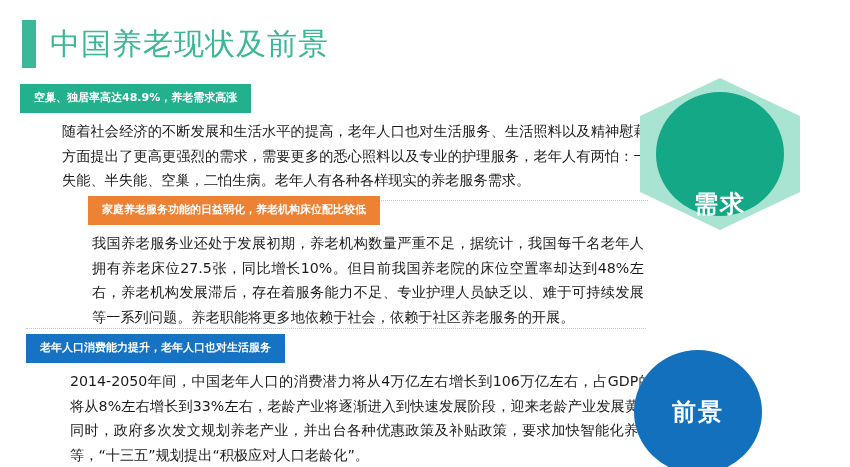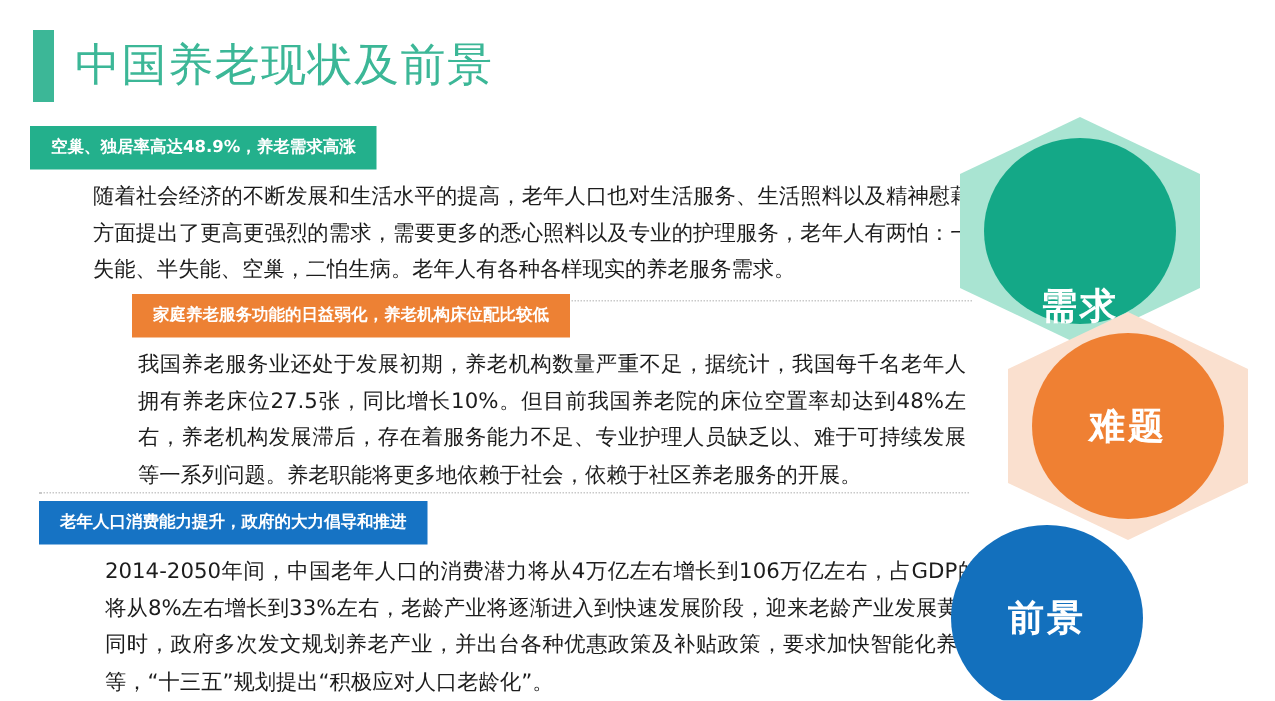--- a/index.html
+++ b/index.html
@@ -161,37 +161,31 @@
     <div class="sec-bar">空巢、独居率高达48.9%，养老需求高涨</div>
     <div class="sec-body">随着社会经济的不断发展和生活水平的提高，老年人口也对生活服务、生活照料以及精神慰藉等方面提出了更高更强烈的需求，需要更多的悉心照料以及专业的护理服务，老年人有两怕：一怕失能、半失能、空巢，二怕生病。老年人有各种各样现实的养老服务需求。</div>
   </div>
 
   <div class="section" id="sec2">
     <div class="sec-bar">家庭养老服务功能的日益弱化，养老机构床位配比较低</div>
     <div class="sec-body">我国养老服务业还处于发展初期，养老机构数量严重不足，据统计，我国每千名老年人拥有养老床位27.5张，同比增长10%。但目前我国养老院的床位空置率却达到48%左右，养老机构发展滞后，存在着服务能力不足、专业护理人员缺乏以、难于可持续发展等一系列问题。养老职能将更多地依赖于社会，依赖于社区养老服务的开展。</div>
   </div>
 
   <div class="section" id="sec3">
-    <div class="sec-bar">老年人口消费能力提升，政府的大力倡导和推进</div>
+    <div class="sec-bar">老年人口消费能力提升，老年人口也对生活服务</div>
     <div class="sec-body">2014-2050年间，中国老年人口的消费潜力将从4万亿左右增长到106万亿左右，占GDP的比例将从8%左右增长到33%左右，老龄产业将逐渐进入到快速发展阶段，迎来老龄产业发展黄金期。同时，政府多次发文规划养老产业，并出台各种优惠政策及补贴政策，要求加快智能化养老发展等，“十三五”规划提出“积极应对人口老龄化”。</div>
   </div>
 
   <div class="badge" id="badge1">
     <div class="hex"></div>
     <div class="disc">
       <span>需求</span>
     </div>
   </div>
 
-  <div class="badge" id="badge2">
-    <div class="hex"></div>
-    <div class="disc">
-      <span>难题</span>
-    </div>
-  </div>
 
   <div class="badge" id="badge3">
     <div class="hex"></div>
     <div class="disc">
       <span>前景</span>
     </div>
   </div>
 
 </div>
 

